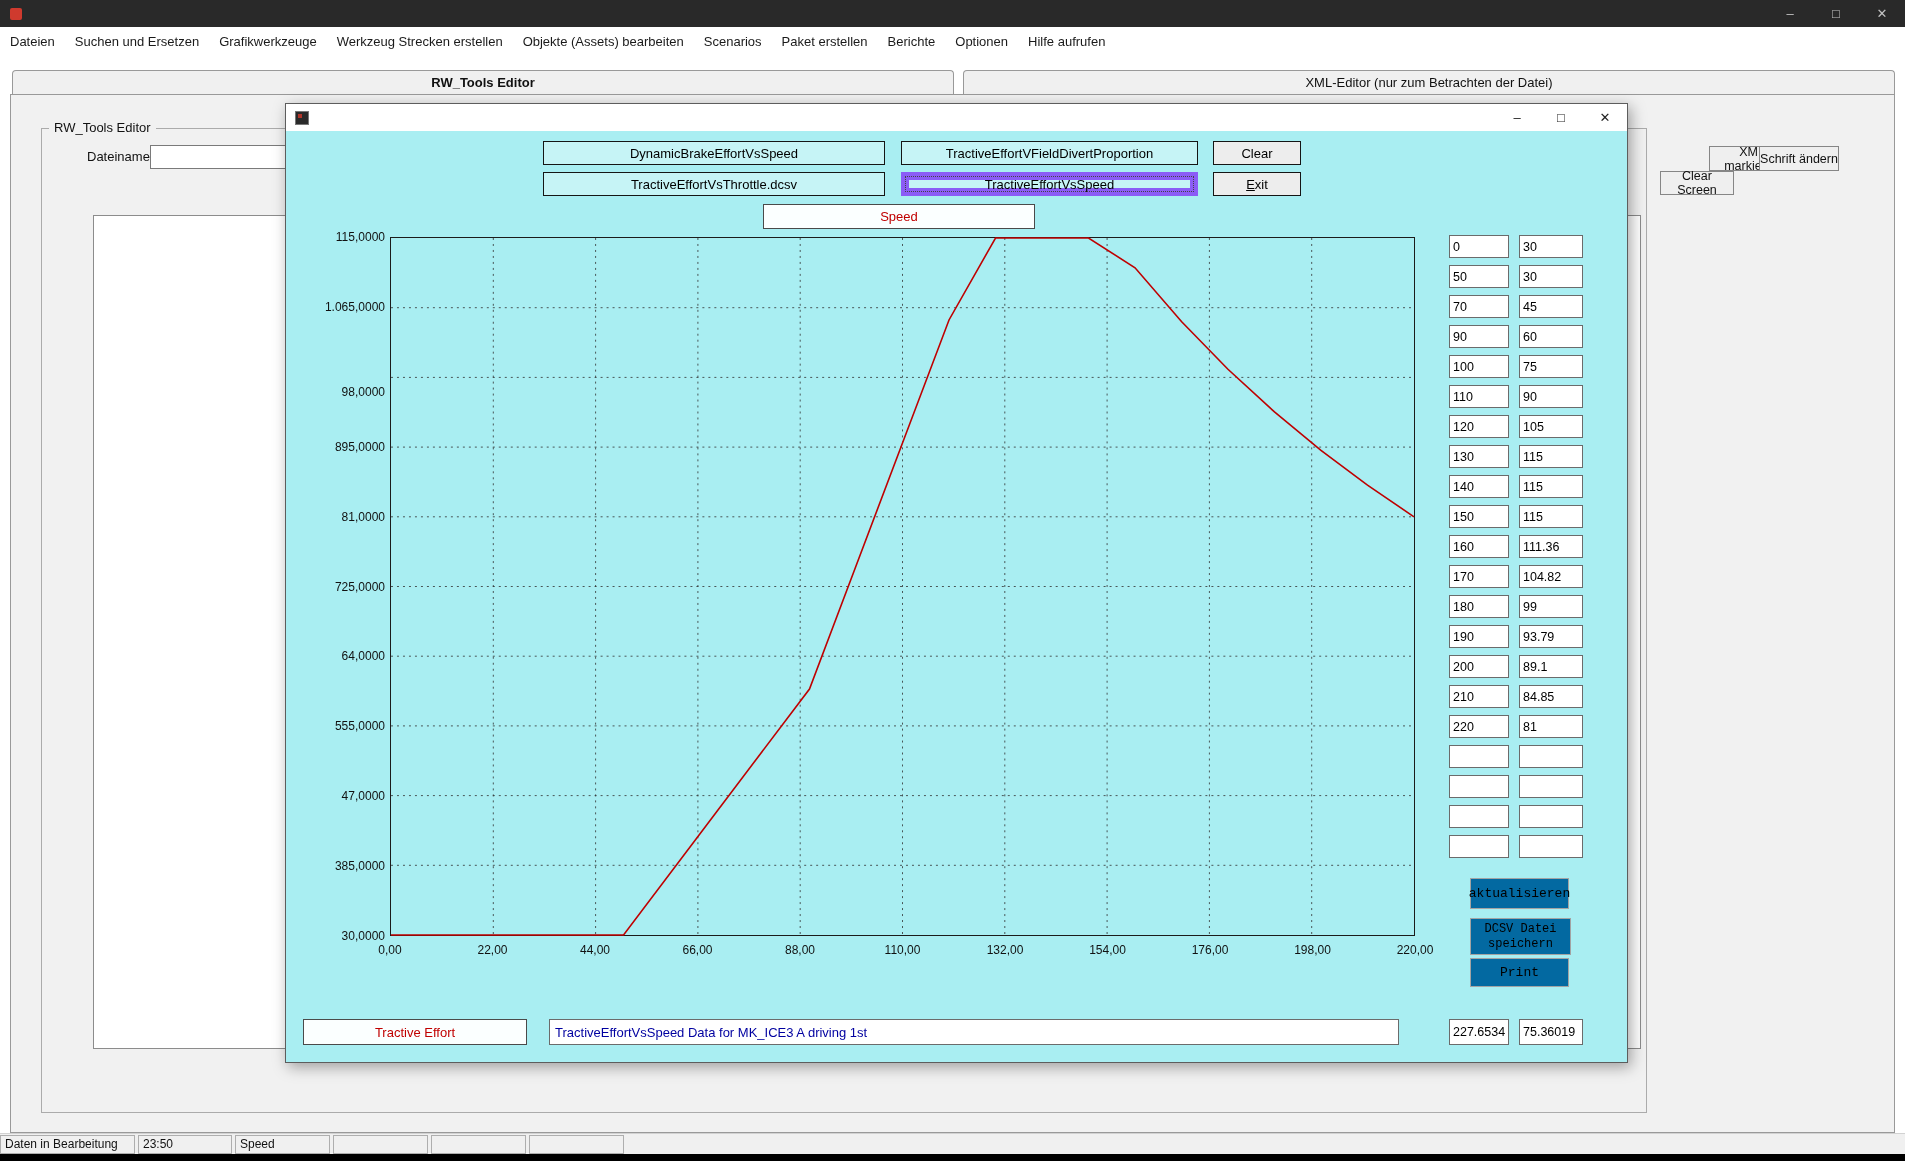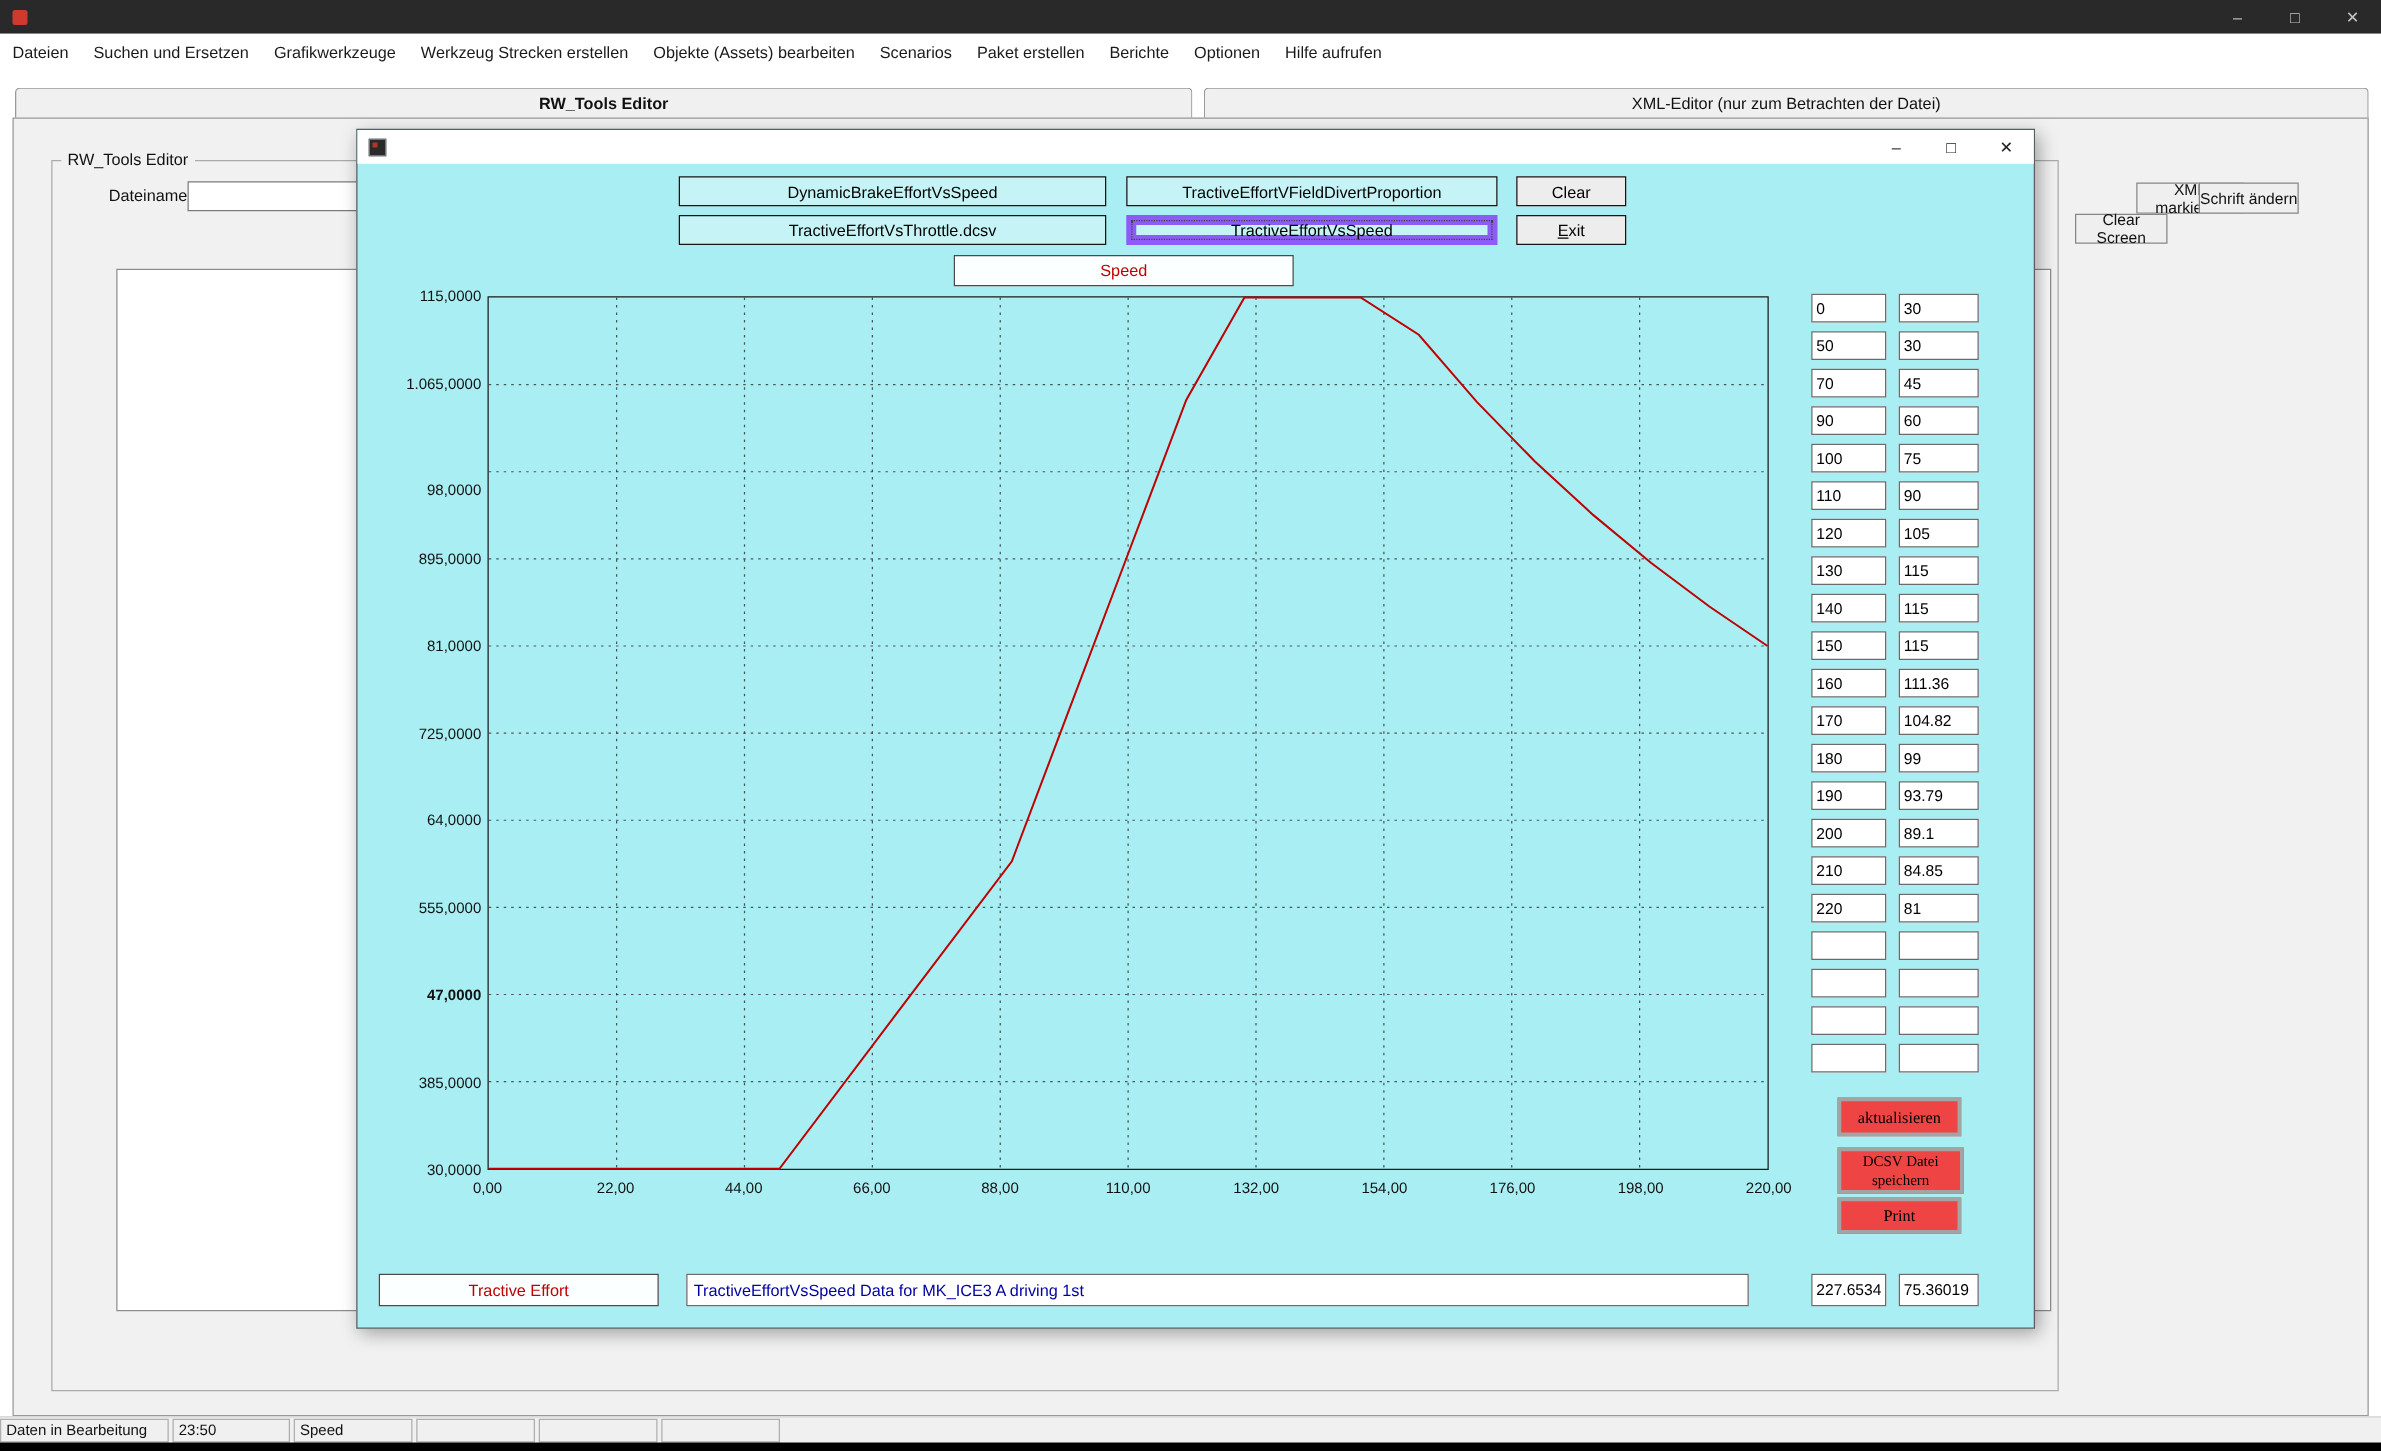--- a/index.html
+++ b/index.html
@@ -39,21 +39,21 @@
   
   .dialog{position:absolute;left:285px;top:103px;width:1343px;height:960px;background:#a9eef2;border:1px solid #5d5d5d;box-shadow:3px 4px 14px rgba(0,0,0,.35)}
   .dlg-titlebar{position:absolute;left:0;top:0;width:100%;height:27px;background:#fff;display:flex;align-items:center}
   .dlg-icon{width:14px;height:14px;margin-left:9px;background:#2a2a2a;border:1px solid #777;position:relative}
   .dlg-icon::after{content:"";position:absolute;left:2px;top:2px;width:4px;height:4px;background:#b0352a}
   .dlg-controls{margin-left:auto;display:flex}
   .dwc{width:44px;height:27px;display:flex;align-items:center;justify-content:center;color:#222;font-size:13px;cursor:default}
   .dlg-body{position:absolute;left:0;top:27px;width:100%;height:933px}
 
   .cbtn{position:absolute;height:24px;background:#c6f4f6;border:1px solid #151515;font-family:"Liberation Sans",sans-serif;font-size:13px;color:#000;display:flex;align-items:center;justify-content:center;cursor:default}
-  .gbtn{position:absolute;background:#ef4444;border:3px solid #a3a3a3;font-family:Liberation Serif, serif;font-size:13px;color:#000;display:flex;align-items:center;justify-content:center;text-align:center;cursor:default}
+  .gbtn{position:absolute;background:#0369a1;border:1px solid #a3a3a3;font-family:Liberation Mono, monospace;font-size:13px;color:#000;display:flex;align-items:center;justify-content:center;text-align:center;cursor:default}
   .b-dynbrake{left:257px;top:10px;width:342px}
   .b-fielddivert{left:615px;top:10px;width:297px}
   .b-clear{left:927px;top:10px;width:88px;background:#ededed}
   .b-throttle{left:257px;top:41px;width:342px}
   .b-speedcurve{left:615px;top:41px;width:297px;border:8px solid #8b5cf6;outline:1px dotted #444;outline-offset:-5px}
   .b-exit{left:927px;top:41px;width:88px;background:#ededed}
 
   .speed-box{position:absolute;left:477px;top:73px;width:272px;height:25px;background:#fbffff;border:1px solid #4a4a4a;color:#c00000;font-size:13px;display:flex;align-items:center;justify-content:center}
 
   .chart{position:absolute;left:104px;top:106px;width:1025px;height:699px;border:1px solid #1b1b1b}
@@ -137,21 +137,21 @@
 
     <div class="y-labels">
         <div class="ytick" style="top: -7px;">115,0000</div>
         <div class="ytick" style="top: 62.9px;">1.065,0000</div>
         <div class="ytick" style="top: 132.8px; margin-top: 15px;">98,0000</div>
         <div class="ytick" style="top: 202.7px;">895,0000</div>
         <div class="ytick" style="top: 272.6px;">81,0000</div>
         <div class="ytick" style="top: 342.5px;">725,0000</div>
         <div class="ytick" style="top: 412.4px;">64,0000</div>
         <div class="ytick" style="top: 482.3px;">555,0000</div>
-        <div class="ytick" style="top: 552.2px; font-weight: bold;">47,0000</div>
+        <div class="ytick" style="top: 552.2px;">47,0000</div>
         <div class="ytick" style="top: 622.1px;">385,0000</div>
         <div class="ytick" style="top: 692px;">30,0000</div>
       </div>
     <div class="chart">
       <svg viewBox="0 0 1025 699" preserveAspectRatio="none">
           <line class="grid-line" x1="102.5" y1="0" x2="102.5" y2="699"></line>
           <line class="grid-line" x1="0" y1="69.9" x2="1025" y2="69.9"></line>
           <line class="grid-line" x1="205.0" y1="0" x2="205.0" y2="699"></line>
           <line class="grid-line" x1="0" y1="139.8" x2="1025" y2="139.8"></line>
           <line class="grid-line" x1="307.5" y1="0" x2="307.5" y2="699"></line>

